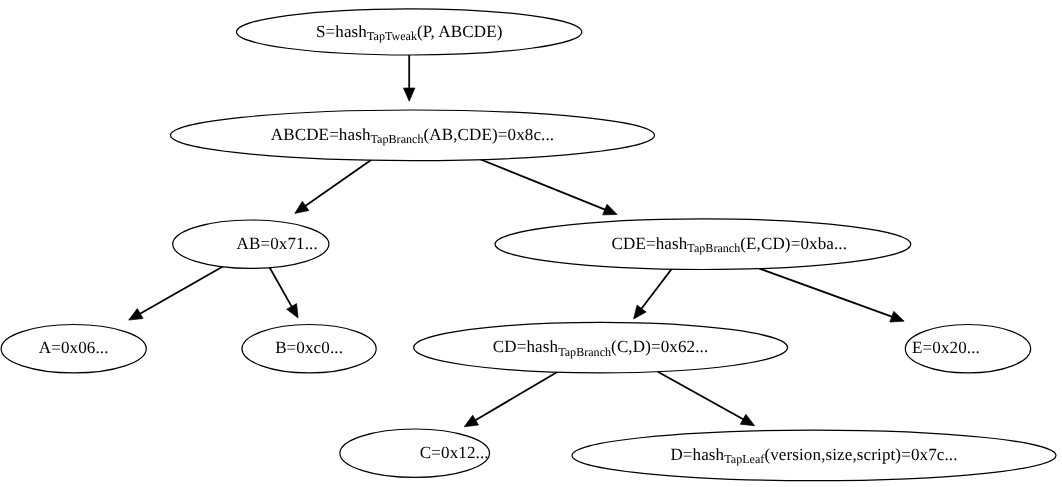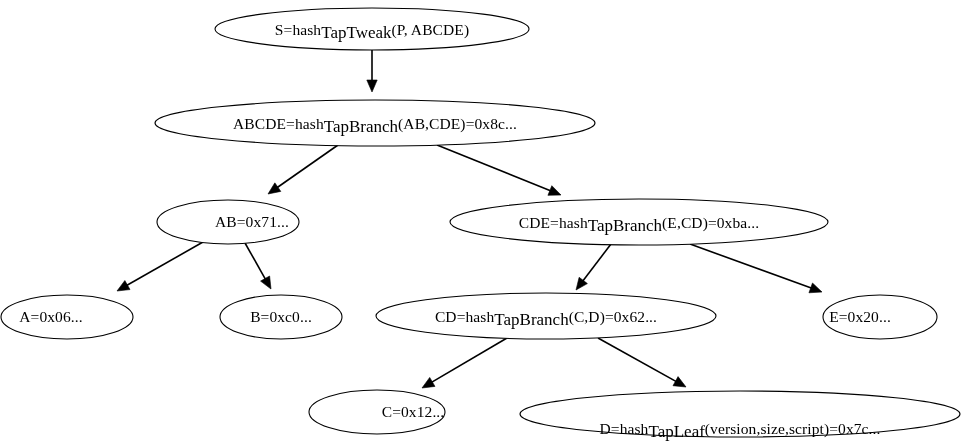--- a/index.html
+++ b/index.html
@@ -45,21 +45,21 @@
     transform: translate(-50%, -50%);
     white-space: nowrap;
     color: #000000;
     font-size: 15.5px;
     font-family: "Liberation Serif", "DejaVu Serif", serif;
     line-height: 1;
     letter-spacing: 0.1px;
     pointer-events: none;
   }
   .node-label sub {
-    font-size: 17px;
+    font-size: 11px;
     vertical-align: baseline;
     position: relative;
     top: 3.4px;
     letter-spacing: 0;
   }
 </style>
 </head>
 <body>
 
 <div id="diagram-root">
@@ -114,22 +114,22 @@
         <ellipse class="node-ellipse" cx="880" cy="317" rx="57" ry="22"></ellipse>
         <ellipse class="node-ellipse" cx="377" cy="412" rx="68" ry="22"></ellipse>
         <ellipse class="node-ellipse" cx="740" cy="414" rx="220" ry="23"></ellipse>
       </g>
   </svg>
 
   <div id="labels-layer">
       <div class="node-label" style="left: 372px; top: 29px;"><span>S=hash</span><sub>TapTweak</sub><span>(P, ABCDE)</span></div>
       <div class="node-label" style="left: 375px; top: 123px;"><span>ABCDE=hash</span><sub>TapBranch</sub><span>(AB,CDE)=0x8c...</span></div>
       <div class="node-label" style="left: 228px; top: 222px; margin-left: 24px;"><span>AB=0x71...</span></div>
-      <div class="node-label" style="left: 639px; top: 222px;"><span>CDE=hash</span><sub>TapBranch</sub><span>(E,CD)=0xba...</span></div>
-      <div class="node-label" style="left: 51px; top: 317px;"><span>A=0x06...</span></div>
+      <div class="node-label" style="left: 663px; top: 222px;"><span>CDE=hash</span><sub>TapBranch</sub><span>(E,CD)=0xba...</span></div>
+      <div class="node-label" style="left: 67px; top: 317px;"><span>A=0x06...</span></div>
       <div class="node-label" style="left: 281px; top: 317px;"><span>B=0xc0...</span></div>
       <div class="node-label" style="left: 546px; top: 316px;"><span>CD=hash</span><sub>TapBranch</sub><span>(C,D)=0x62...</span></div>
       <div class="node-label" style="left: 860px; top: 317px;"><span>E=0x20...</span></div>
       <div class="node-label" style="left: 377px; top: 412px; margin-left: 36px;"><span>C=0x12...</span></div>
-      <div class="node-label" style="left: 740px; top: 428px;"><span>D=hash</span><sub>TapLeaf</sub><span>(version,size,script)=0x7c...</span></div>
+      <div class="node-label" style="left: 740px; top: 414px;"><span>D=hash</span><sub>TapLeaf</sub><span>(version,size,script)=0x7c...</span></div>
     </div>
 
 </div>
 
 </body></html>

